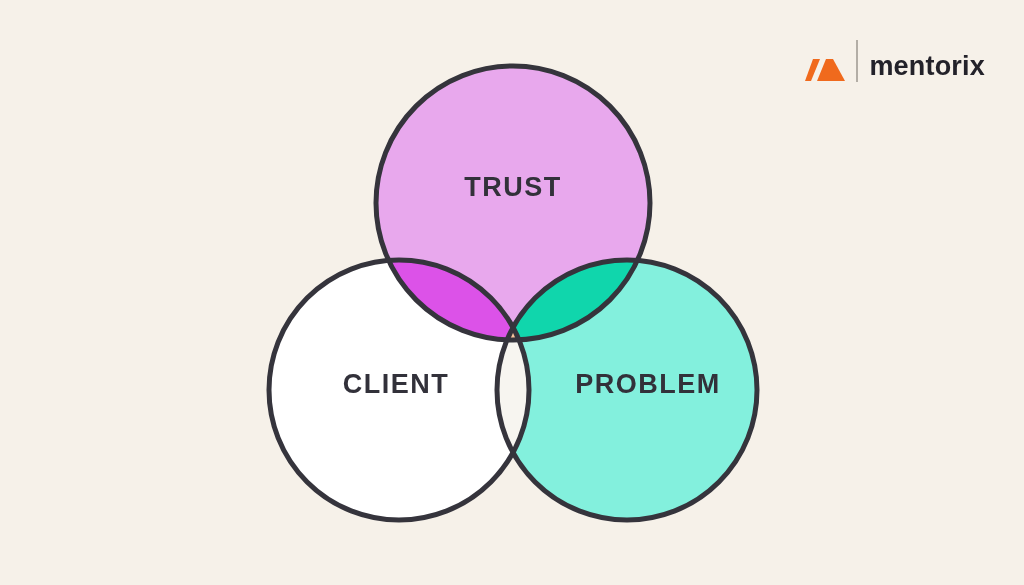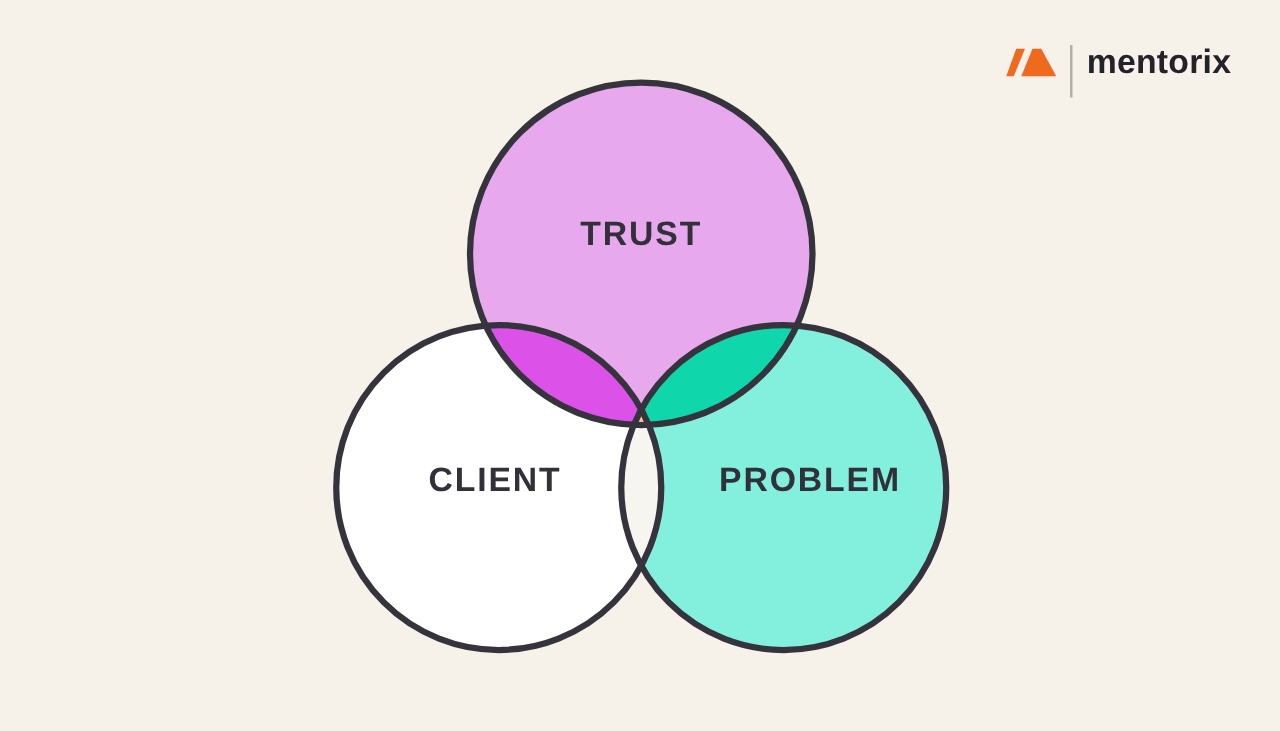--- a/index.html
+++ b/index.html
@@ -28,21 +28,21 @@
     font-weight: 700;
     font-size: 27px;
     letter-spacing: 1.5px;
   }
   .brand {
     position: absolute;
     top: 36px;
     right: 39px;
     height: 46px;
     display: flex;
-    align-items: flex-start;
+    align-items: flex-end;
     gap: 11px;
   }
   .brand-icon {
     display: block;
     width: 40px;
     height: 26px;
   }
   .brand-divider {
     width: 2px;
     height: 42px;

